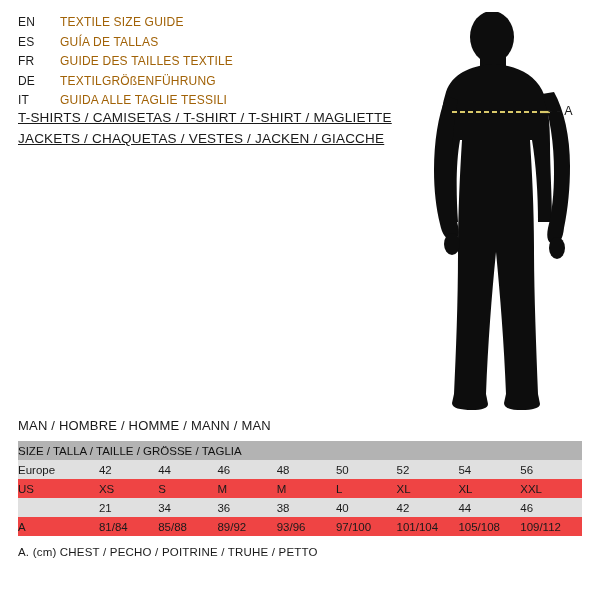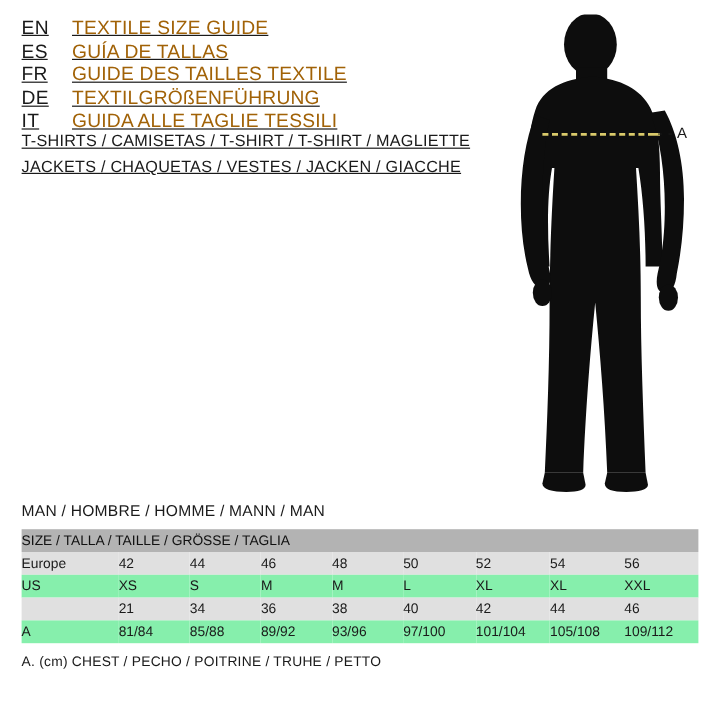--- a/index.html
+++ b/index.html
@@ -25,23 +25,22 @@
   .lang-block {
     position: absolute;
     left: 18px;
     top: 15px;
     width: 360px;
   }
   .lang-row {
     display: flex;
     align-items: baseline;
     height: 19.5px;
-    font-size: 16px;
-    letter-spacing: 0.2px;
-    text-decoration: underline;
+    font-size: 12px;
+    letter-spacing: 0.2px;
   }
   .lang-code {
     width: 42px;
     flex: 0 0 42px;
     color: #1a1a1a;
   }
   .lang-text {
     color: #a16207;
     white-space: nowrap;
   }
@@ -104,21 +103,21 @@
     height: 19px;
     vertical-align: middle;
     white-space: nowrap;
   }
   .row-head td {
     background: #b3b3b3;
     font-size: 11.5px;
     color: #111;
   }
   .row-light td { background: #e0e0e0; }
-  .row-dark td  { background: #86efac; }
+  .row-dark td  { background: #ef4444; }
 
   td.label-cell {
     width: 92px;
     padding-left: 4px;
   }
   td.val-cell {
     width: 67px;
     text-align: left;
     padding-left: 3px;
   }

